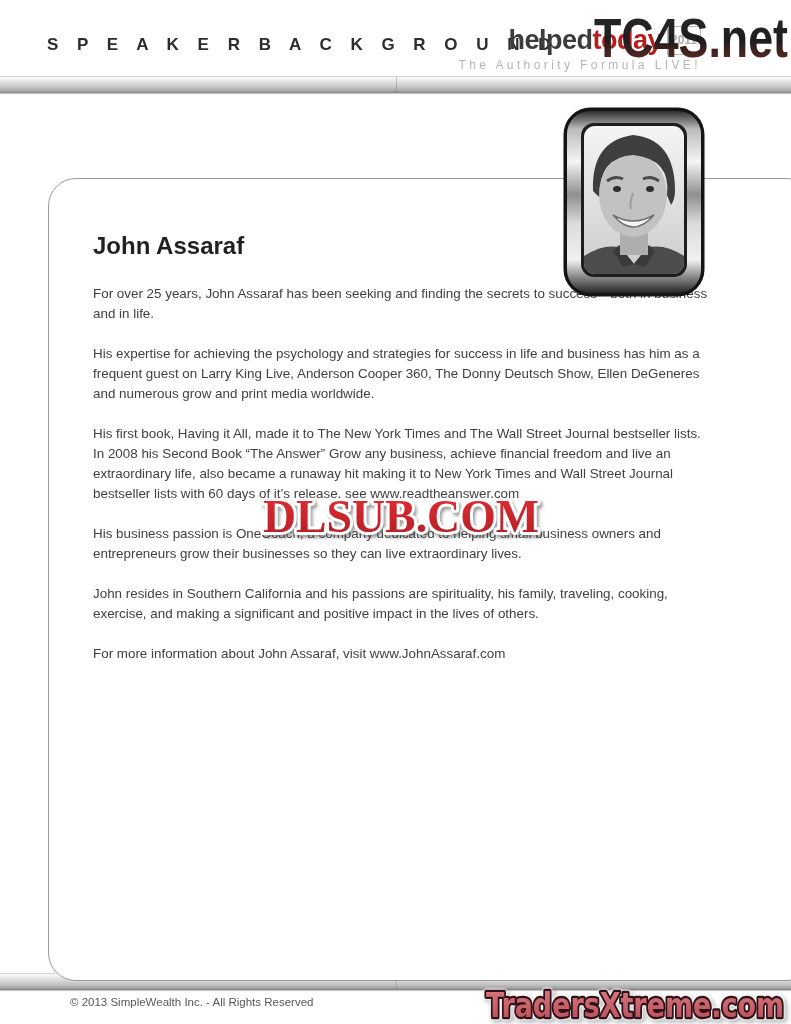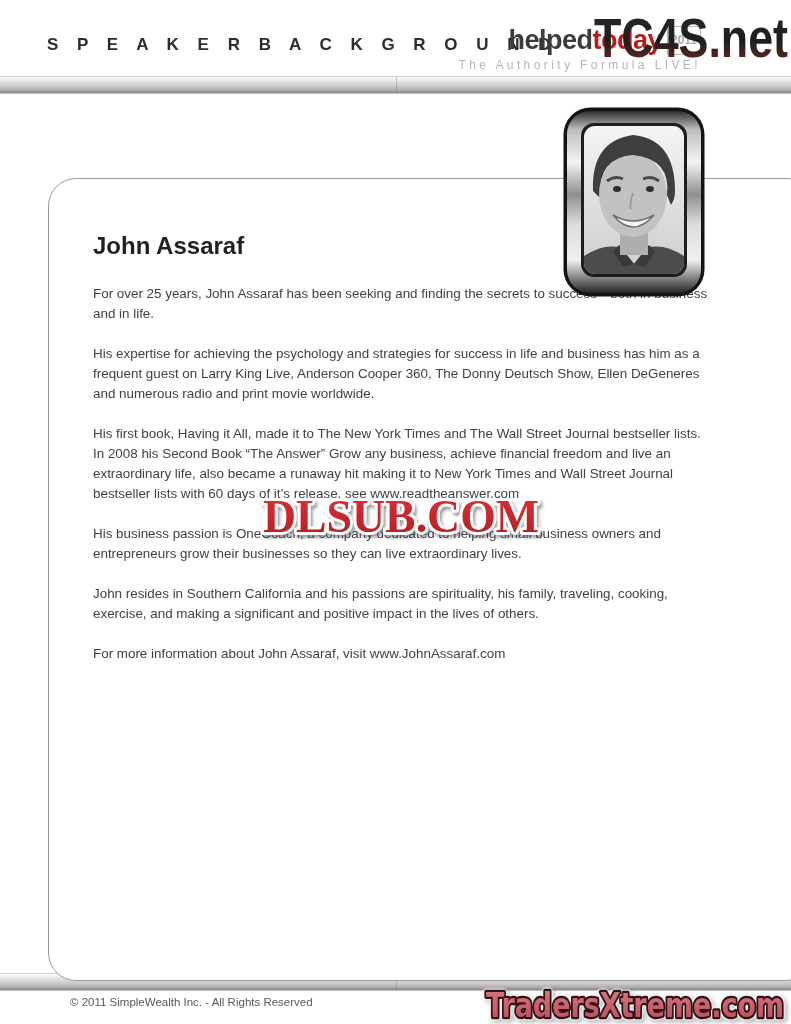--- a/index.html
+++ b/index.html
@@ -142,42 +142,42 @@
         <ellipse cx="87" cy="82" rx="4" ry="3" fill="#2d2d2d"></ellipse>
         <path d="M70,86 Q66,98 68,102" stroke="#9d9d9d" stroke-width="2" fill="none"></path>
         <path d="M50,108 Q70,132 91,108 Q70,120 50,108 Z" fill="#f4f4f4" stroke="#6f6f6f" stroke-width="1.5"></path>
       </g>
     </svg>
   </div>
 
   <div class="content-box">
     <h1>John Assaraf</h1>
     <p>For over 25 years, John Assaraf has been seeking and finding the secrets to success—both in business and in life.</p>
-    <p>His expertise for achieving the psychology and strategies for success in life and business has him as a frequent guest on Larry King Live, Anderson Cooper 360, The Donny Deutsch Show, Ellen DeGeneres and numerous radio and print movie worldwide.</p>
+    <p>His expertise for achieving the psychology and strategies for success in life and business has him as a frequent guest on Larry King Live, Anderson Cooper 360, The Donny Deutsch Show, Ellen DeGeneres and numerous grow and print media worldwide.</p>
     <p>His first book, Having it All, made it to The New York Times and The Wall Street Journal bestseller lists. In 2008 his Second Book “The Answer” Grow any business, achieve financial freedom and live an extraordinary life, also became a runaway hit making it to New York Times and Wall Street Journal bestseller lists with 60 days of it’s release, see www.readtheanswer.com</p>
     <p>His business passion is OneCoach, a company dedicated to helping small business owners and entrepreneurs grow their businesses so they can live extraordinary lives.</p>
     <p>John resides in Southern California and his passions are spirituality, his family, traveling, cooking, exercise, and making a significant and positive impact in the lives of others.</p>
     <p>For more information about John Assaraf, visit www.JohnAssaraf.com</p>
   </div>
 
   <svg class="wm-dlsub" viewBox="0 0 292 56">
     <defs>
       <linearGradient id="dlsubGrad" x1="0" y1="0" x2="0" y2="1">
         <stop offset="0%" stop-color="#e23036"></stop>
         <stop offset="100%" stop-color="#b01d22"></stop>
       </linearGradient>
     </defs>
     <text x="146" y="42" text-anchor="middle" textLength="276" lengthAdjust="spacingAndGlyphs" fill="url(#dlsubGrad)">DLSUB.COM</text>
   </svg>
 
   <div class="bar bar-bottom">
     <div class="bar-seam"></div>
   </div>
 
-  <div class="footer-copy">© 2011 SimpleWealth Inc. - All Rights Reserved</div>
+  <div class="footer-copy">© 2013 SimpleWealth Inc. - All Rights Reserved</div>
 
   <svg class="wm-traders" viewBox="0 0 311 50">
     <defs>
       <linearGradient id="tradersGrad" x1="0" y1="0" x2="0" y2="1">
         <stop offset="0%" stop-color="#d97b82"></stop>
         <stop offset="100%" stop-color="#b84c55"></stop>
       </linearGradient>
     </defs>
     <text x="155" y="37" text-anchor="middle" textLength="298" lengthAdjust="spacingAndGlyphs" fill="url(#tradersGrad)">TradersXtreme.com</text>
   </svg>

